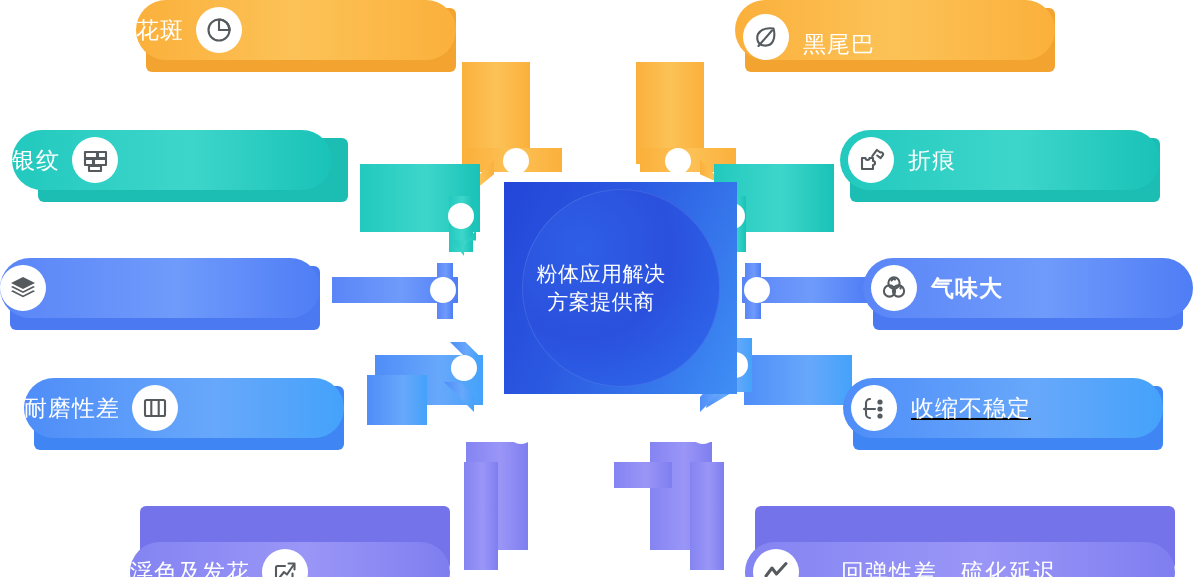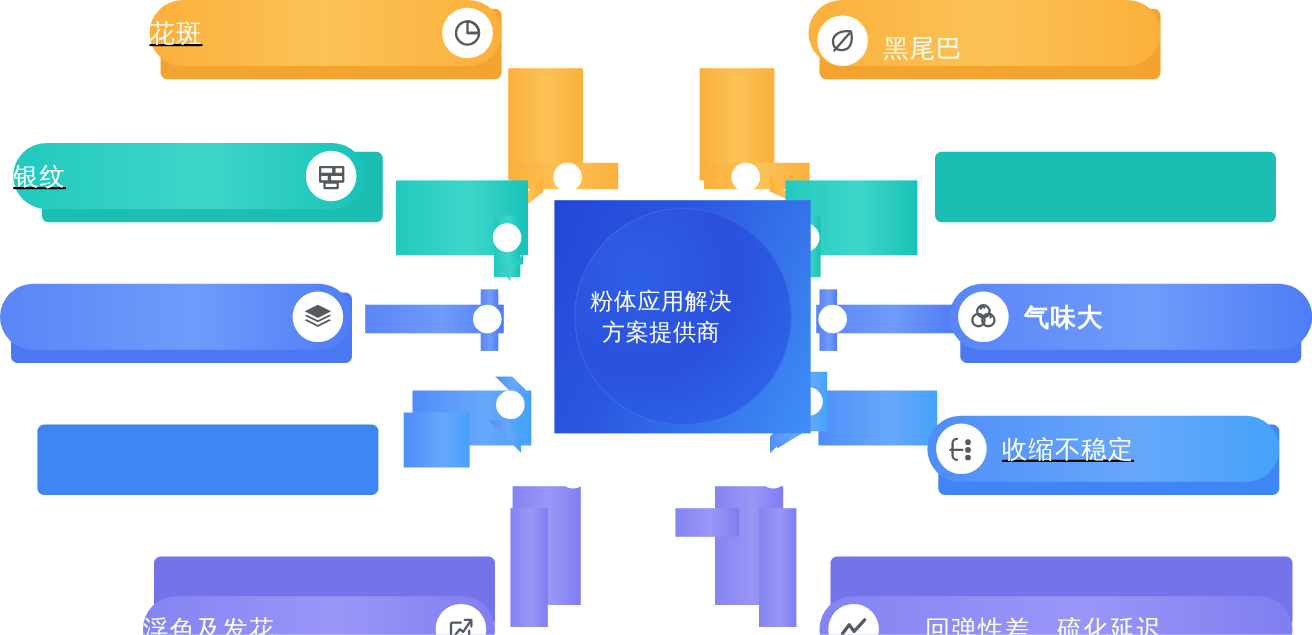--- a/index.html
+++ b/index.html
@@ -31,21 +31,21 @@
     display:flex;align-items:center;justify-content:center;
     color:#ffffff;font-size:21px;line-height:1.35;text-align:center;
     letter-spacing:.5px;white-space:pre-line;
   }
 
   
   .pill{
     position:absolute;z-index:4;height:60px;border-radius:30px;
     display:flex;align-items:center;box-sizing:border-box;
   }
-  .pill.right-icon{flex-direction:row-reverse;padding-right:8px;justify-content:space-between;text-decoration:underline;}
+  .pill.right-icon{flex-direction:row-reverse;padding-right:8px;justify-content:flex-end;}
   .pill.left-icon{flex-direction:row;padding-left:8px;justify-content:flex-start;}
   .pill .label{
     color:#ffffff;font-size:23px;letter-spacing:1px;white-space:nowrap;
   }
   .pill.right-icon .label{margin-right:12px;}
   .pill.left-icon  .label{margin-left:14px;}
   .badge{
     width:46px;height:46px;border-radius:50%;background:#ffffff;flex:0 0 46px;
     display:flex;align-items:center;justify-content:center;
   }
@@ -162,20 +162,29 @@
     <span class="badge">
       <svg width="30" height="30" viewBox="0 0 30 30">
         <path class="icn-f" d="M15 4 L27 10 L15 16 L3 10 Z"></path>
         <path class="icn-f" d="M15 18.2 L25.2 13.1 L27 14 L15 20 L3 14 L4.8 13.1 Z"></path>
         <path class="icn-f" d="M15 22.4 L25.2 17.3 L27 18.2 L15 24.2 L3 18.2 L4.8 17.3 Z"></path>
       </svg>
     </span>
   </div>
 
   <div class="plate c-blue2-d" style="left:34px;top:386px;width:310px;height:64px;"></div>
+  <div class="pill c-blue2 right-icon" style="left:24px;top:378px;width:320px;">
+    <span class="badge">
+      <svg width="30" height="30" viewBox="0 0 30 30">
+        <rect class="icn" x="5" y="7" width="20" height="16" rx="1.5"></rect>
+        <path class="icn" d="M11.3 7 L11.3 23 M18.7 7 L18.7 23"></path>
+      </svg>
+    </span>
+    <span class="label">耐磨性差</span>
+  </div>
 
   <div class="plate c-purple-d" style="left:140px;top:506px;width:310px;height:64px;"></div>
   <div class="pill c-purple right-icon" style="left:130px;top:498px;width:320px;">
     <span class="badge">
       <svg width="30" height="30" viewBox="0 0 30 30">
         <path class="icn" d="M22.5 16.5 L22.5 24 A1.5 1.5 0 0 1 21 25.5 L7.5 25.5 A1.5 1.5 0 0 1 6 24 L6 10.5 A1.5 1.5 0 0 1 7.5 9 L15 9"></path>
         <path class="icn" d="M10 20 L14 15 L17 17.5 L23.5 8"></path>
         <path class="icn" d="M18.5 6.5 L24.5 6.5 L24.5 12.5"></path>
       </svg>
     </span>
@@ -187,20 +196,29 @@
     <span class="badge">
       <svg width="30" height="30" viewBox="0 0 30 30">
         <path class="icn" d="M22.5 6.5 C11 5 5 11 6.5 18 C8 25 19 25.5 22 19 C24.5 13.5 22.5 6.5 22.5 6.5 Z"></path>
         <path class="icn" d="M7.5 24 L21 8.5"></path>
       </svg>
     </span>
     <span class="label">黑尾巴</span>
   </div>
 
   <div class="plate c-teal-d" style="left:850px;top:138px;width:310px;height:64px;"></div>
+  <div class="pill c-teal left-icon" style="left:840px;top:130px;width:320px;">
+    <span class="badge">
+      <svg width="30" height="30" viewBox="0 0 30 30">
+        <path class="icn" d="M6 13 L6 24 L17 24 L17 20 A2 2 0 0 0 17 16 L17 13 L13.5 13 A2 2 0 0 1 9.5 13 Z"></path>
+        <path class="icn" d="M16 10.5 L21.5 5 L24.5 8 A2 2 0 0 1 27 10.5 L24 13.5 L21 10.5" transform="rotate(-8 21 9)"></path>
+      </svg>
+    </span>
+    <span class="label">折痕</span>
+  </div>
 
   <div class="plate c-blue1-d" style="left:873px;top:266px;width:310px;height:64px;"></div>
   <div class="pill c-blue1 left-icon" style="left:863px;top:258px;width:330px;font-weight:bold;">
     <span class="badge">
       <svg width="30" height="30" viewBox="0 0 30 30">
         <circle class="icn" cx="10.5" cy="18" r="5.6"></circle>
         <circle class="icn" cx="19.5" cy="18" r="5.6"></circle>
         <circle class="icn" cx="15" cy="10" r="5.6"></circle>
         <path class="icn" d="M12.5 7.5 L14 5.5 L16 6.5"></path>
         <path class="icn" d="M21.5 15.5 L22 13 L19.8 12.5"></path>

